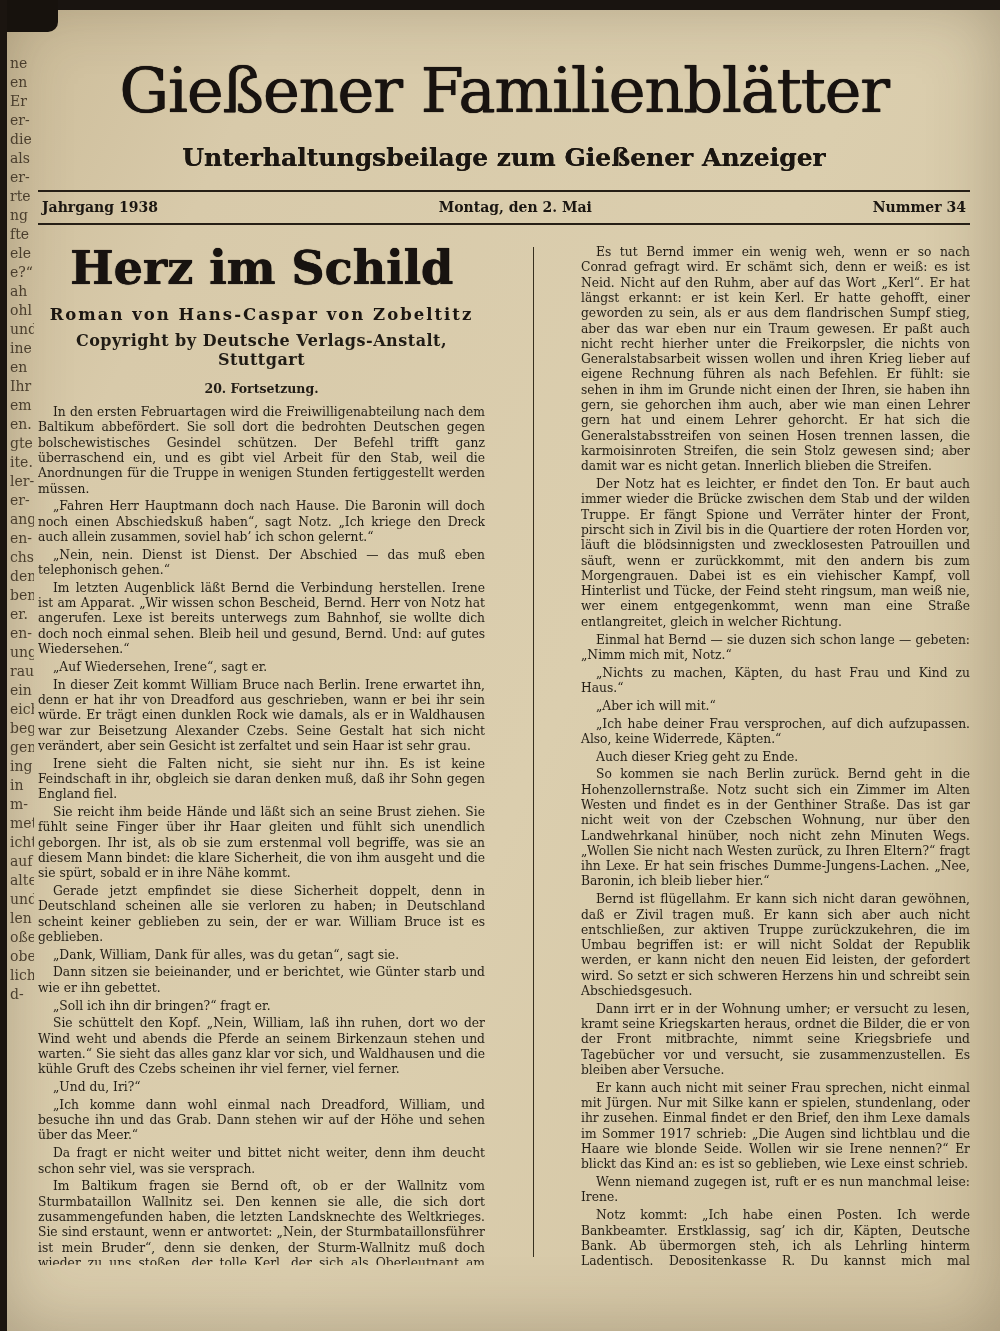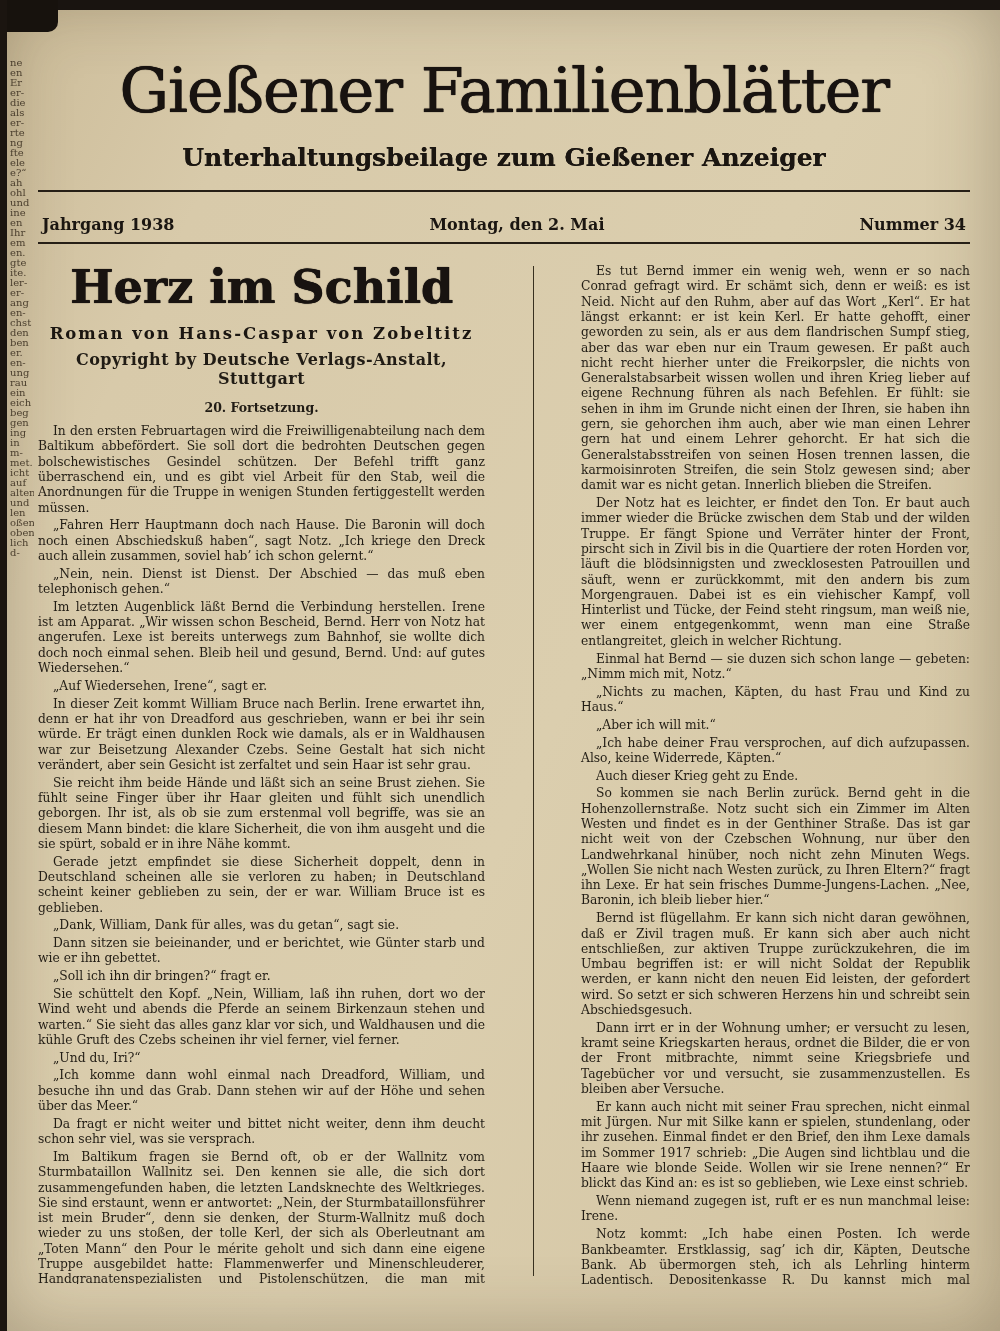--- a/index.html
+++ b/index.html
@@ -23,24 +23,24 @@
     position: absolute; top: 0; left: 0; width: 58px; height: 32px;
     background: #17120d;
     border-bottom-right-radius: 10px;
   }
   .edge-left {
     position: absolute; top: 0; left: 0; bottom: 0; width: 7px;
     background: #1b1510;
   }
   .edge-frags {
     position: absolute; left: 10px; top: 58px; bottom: 8px; width: 24px;
-    display: flex; flex-direction: column; 
+    display: flex; flex-direction: column; gap: 9px;
     overflow: hidden;
     color: #4a3e2d;
-    font-size: 10px; line-height: 10px;
+    font-size: 14px; line-height: 10px;
   }
   .frag { display: block; white-space: nowrap; }
 
   .page {
     position: absolute; left: 38px; right: 30px; top: 10px; bottom: 0;
     color: #211c15;
   }
   header { text-align: center; margin-top: 48px; }
   .masthead-title {
     margin: 0;
@@ -56,26 +56,26 @@
     font-weight: 700;
     font-size: 25px;
     color: #1b1611;
     text-shadow: 0 0 0.5px #1b1611;
   }
   .dateline {
     margin-top: 18px;
     border-top: 2px solid #261f16;
     border-bottom: 2px solid #261f16;
     padding: 7px 4px 8px 4px;
-    display: flex; align-items: flex-end;
-    font-weight: 700; font-size: 16px;
+    display: flex; align-items: center;
+    font-weight: 700; font-size: 14px;
     color: #1b1611;
   }
   .dateline .dl-center { flex: 1; text-align: center; }
-  .dateline .dl-right { text-align: right; margin-top: 16px; }
+  .dateline .dl-right { text-align: right; }
 
   .columns {
     display: flex;
     margin-top: 20px;
     height: 1020px;
     overflow: hidden;
     gap: 30px;
   }
   .col-left { flex: 0 0 447px; }
   .col-right { flex: 1; }
@@ -198,20 +198,21 @@
           <div class="article-copyright">Copyright by Deutsche Verlags-Anstalt, Stuttgart</div>
           <div class="installment">20. Fortsetzung.</div>
         </div>
         <div class="body">
             <p class="para">In den ersten Februartagen wird die Freiwilligenabteilung nach dem Baltikum abbefördert. Sie soll dort die bedrohten Deutschen gegen bolschewistisches Gesindel schützen. Der Befehl trifft ganz überraschend ein, und es gibt viel Arbeit für den Stab, weil die Anordnungen für die Truppe in wenigen Stunden fertiggestellt werden müssen.</p>
             <p class="para">„Fahren Herr Hauptmann doch nach Hause. Die Baronin will doch noch einen Abschiedskuß haben“, sagt Notz. „Ich kriege den Dreck auch allein zusammen, soviel hab’ ich schon gelernt.“</p>
             <p class="para">„Nein, nein. Dienst ist Dienst. Der Abschied — das muß eben telephonisch gehen.“</p>
             <p class="para">Im letzten Augenblick läßt Bernd die Verbindung herstellen. Irene ist am Apparat. „Wir wissen schon Bescheid, Bernd. Herr von Notz hat angerufen. Lexe ist bereits unterwegs zum Bahnhof, sie wollte dich doch noch einmal sehen. Bleib heil und gesund, Bernd. Und: auf gutes Wiedersehen.“</p>
             <p class="para">„Auf Wiedersehen, Irene“, sagt er.</p>
             <p class="para">In dieser Zeit kommt William Bruce nach Berlin. Irene erwartet ihn, denn er hat ihr von Dreadford aus geschrieben, wann er bei ihr sein würde. Er trägt einen dunklen Rock wie damals, als er in Waldhausen war zur Beisetzung Alexander Czebs. Seine Gestalt hat sich nicht verändert, aber sein Gesicht ist zerfaltet und sein Haar ist sehr grau.</p>
+            <p class="para">Irene sieht die Falten nicht, sie sieht nur ihn. Es ist keine Feindschaft in ihr, obgleich sie daran denken muß, daß ihr Sohn gegen England fiel.</p>
             <p class="para">Sie reicht ihm beide Hände und läßt sich an seine Brust ziehen. Sie fühlt seine Finger über ihr Haar gleiten und fühlt sich unendlich geborgen. Ihr ist, als ob sie zum erstenmal voll begriffe, was sie an diesem Mann bindet: die klare Sicherheit, die von ihm ausgeht und die sie spürt, sobald er in ihre Nähe kommt.</p>
             <p class="para">Gerade jetzt empfindet sie diese Sicherheit doppelt, denn in Deutschland scheinen alle sie verloren zu haben; in Deutschland scheint keiner geblieben zu sein, der er war. William Bruce ist es geblieben.</p>
             <p class="para">„Dank, William, Dank für alles, was du getan“, sagt sie.</p>
             <p class="para">Dann sitzen sie beieinander, und er berichtet, wie Günter starb und wie er ihn gebettet.</p>
             <p class="para">„Soll ich ihn dir bringen?“ fragt er.</p>
             <p class="para">Sie schüttelt den Kopf. „Nein, William, laß ihn ruhen, dort wo der Wind weht und abends die Pferde an seinem Birkenzaun stehen und warten.“ Sie sieht das alles ganz klar vor sich, und Waldhausen und die kühle Gruft des Czebs scheinen ihr viel ferner, viel ferner.</p>
             <p class="para">„Und du, Iri?“</p>
             <p class="para">„Ich komme dann wohl einmal nach Dreadford, William, und besuche ihn und das Grab. Dann stehen wir auf der Höhe und sehen über das Meer.“</p>
             <p class="para">Da fragt er nicht weiter und bittet nicht weiter, denn ihm deucht schon sehr viel, was sie versprach.</p>
             <p class="para">Im Baltikum fragen sie Bernd oft, ob er der Wallnitz vom Sturmbataillon Wallnitz sei. Den kennen sie alle, die sich dort zusammengefunden haben, die letzten Landsknechte des Weltkrieges. Sie sind erstaunt, wenn er antwortet: „Nein, der Sturmbataillonsführer ist mein Bruder“, denn sie denken, der Sturm-Wallnitz muß doch wieder zu uns stoßen, der tolle Kerl, der sich als Oberleutnant am „Toten Mann“ den Pour le mérite geholt und sich dann eine eigene Truppe ausgebildet hatte: Flammenwerfer und Minenschleuderer, Handgranatenspezialisten und Pistolenschützen, die man mit Eilkraftwagen an die Front warf, wenn es galt, irgendwo einen Graben aufzurollen oder eine besonders windige Ecke wegzunehmen.</p>

